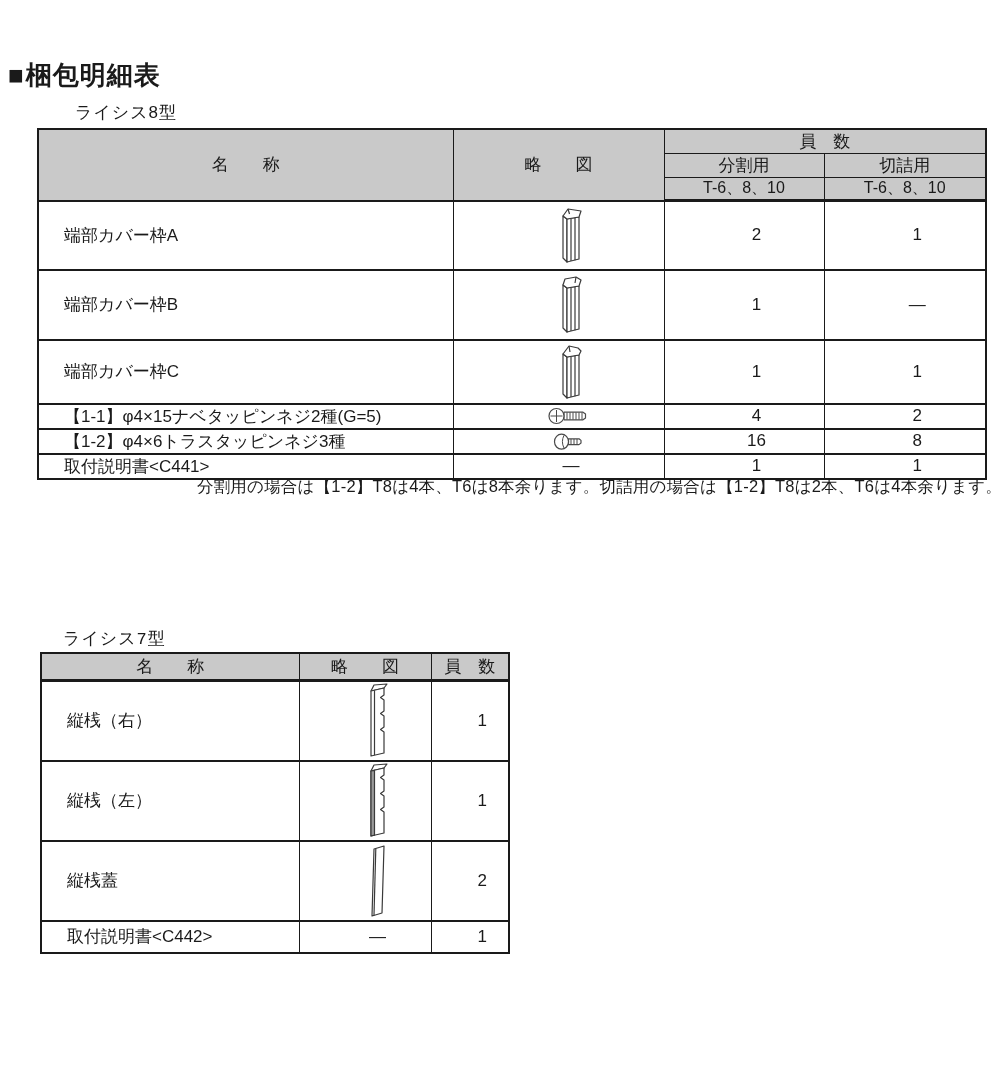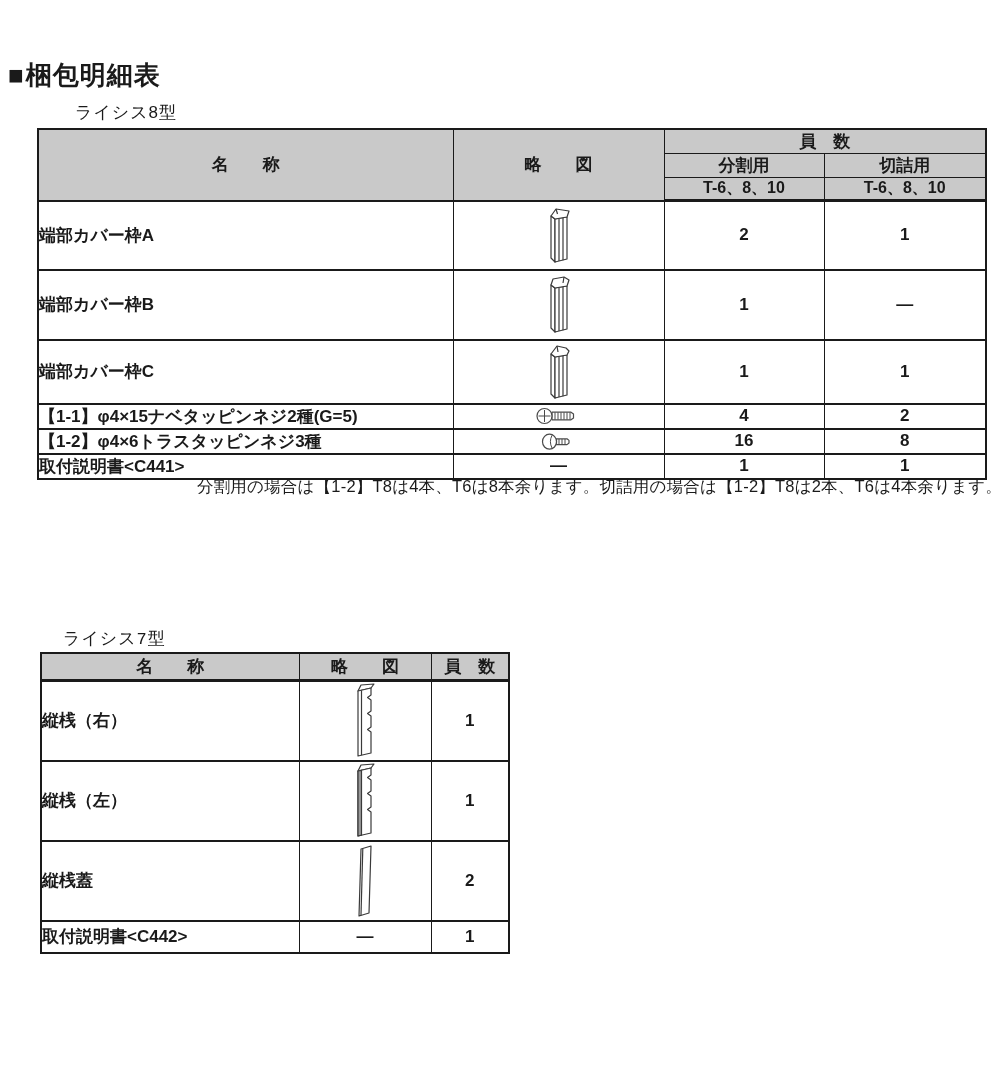--- a/index.html
+++ b/index.html
@@ -12,27 +12,27 @@
     position:absolute;left:8px;top:58px;display:flex;align-items:center;gap:1px;
     font-size:26px;font-weight:bold;letter-spacing:1px;
   }
   .title-marker{font-size:26px;font-weight:bold;}
   .subtitle{position:absolute;font-size:17px;letter-spacing:1px;}
   .subtitle.s8{left:63px;top:101px;margin-left:12px;}
   .subtitle.s7{left:63px;top:627px;font-family:Liberation Mono, monospace;}
 
   table.pkg{border-collapse:collapse;table-layout:fixed;position:absolute;background:#fff;}
   table.pkg th,table.pkg td{
-    border:1px solid #1a1a1a;padding:0;font-weight:bold;
+    border:1px solid #1a1a1a;padding:0;font-weight:normal;
     font-size:17px;vertical-align:middle;overflow:hidden;margin-left:28px;
   }
   table.pkg{border:2px solid #1a1a1a;}
   table.pkg thead th{background:#c9c9c9;text-align:center;}
   table.pkg thead tr.hdr-last th{border-bottom:3px solid #1a1a1a;}
-  table.pkg tbody td{border-top-width:2px;border-bottom-width:2px;}
+  table.pkg tbody td{border-top-width:2px;border-bottom-width:2px;padding-left:25px;}
   .t8{left:37px;top:128px;}
   .t7{left:40px;top:652px;}
   td.name{ text-align:left;padding:2px 6px;}
   td.center{text-align:center;}
   .two-line{line-height:1.35;padding:3px 6px;}
   .note-line{
     position:absolute;top:476px;left:5px;width:997px;text-align:right;
     font-size:16.5px;letter-spacing:0.2px;
   }
   svg.sketch{display:block;margin:0 auto;}

